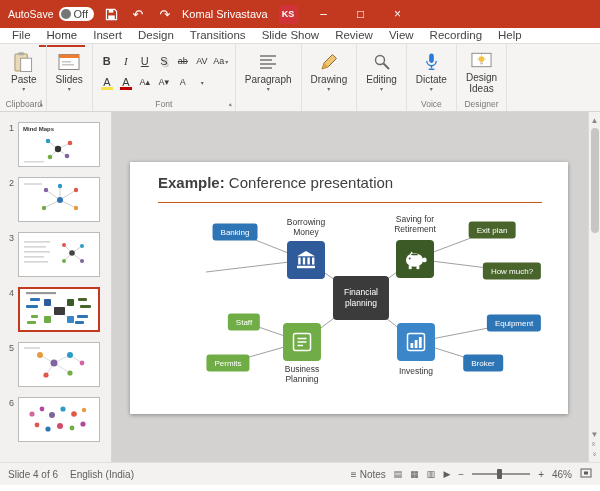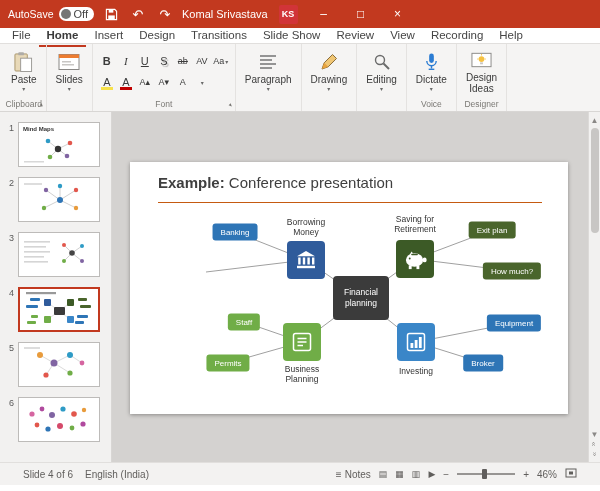--- a/index.html
+++ b/index.html
@@ -14,21 +14,21 @@
   .autosave-dot{width:10px;height:10px;border-radius:50%;background:#767676}
   .tb-icon{width:20px;height:22px;display:flex;align-items:center;justify-content:center;font-size:13px;cursor:default}
   .tb-title{flex:1;text-align:center;font-size:12px;white-space:nowrap;overflow:hidden}
   .tb-user{font-size:11px;white-space:nowrap}
   .tb-avatar{width:19px;height:19px;background:#D13438;display:flex;align-items:center;justify-content:center;font-size:9px;font-weight:700;border-radius:2px;margin:0 4px}
   .win-btn{width:30px;height:28px;display:flex;align-items:center;justify-content:center;font-size:12px;cursor:default}
 
   
   .menubar{display:flex;align-items:center;height:16px;background:#fff;border-bottom:1px solid #E1DFDD;padding:0 4px;font-size:11.5px;color:#454545}
   .tab{padding:0 8px;height:22px;line-height:21px;cursor:default;white-space:nowrap}
-  .tab.active{font-weight:700;color:#3A3A3A;border-bottom:2.5px solid #C2391F}
+  .tab.active{font-weight:400;color:#3A3A3A;border-bottom:2.5px solid #C2391F}
   .menubar-spacer{flex:1}
 
   
   .ribbon{display:flex;height:68px;background:#F5F4F3;border-bottom:1px solid #D8D6D4;padding:0 2px}
   .rgroup{position:relative;display:flex;align-items:center;justify-content:center;padding:2px 5px 14px;border-right:1px solid #E4E2E0}
   .rgroup.filler{flex:1;border-right:none}
   .rgroup-label{position:absolute;bottom:2px;left:0;right:0;text-align:center;font-size:8.5px;color:#7A7874}
   .launcher{position:absolute;bottom:3px;right:3px;font-size:6px;color:#7A7874;transform:rotate(-45deg);line-height:1}
   .bigbtn{display:flex;flex-direction:column;align-items:center;gap:1px;font-size:10px;color:#3B3B3B;padding:2px 4px;cursor:default}
   .bigbtn .caret{font-size:6px;color:#6A6A6A;line-height:1}
@@ -77,21 +77,21 @@
   .mm-center{position:absolute;left:231px;top:136px;transform:translate(-50%,-50%);width:56px;height:44px;background:#3B3B3B;border-radius:4px;color:#fff;font-size:8.5px;display:flex;align-items:center;justify-content:center;text-align:center;white-space:pre-line;line-height:1.25;cursor:default}
 
   .vscroll{width:12px;background:#F2F1F0;border-left:1px solid #DCDAD8;display:flex;flex-direction:column;align-items:center;font-size:7px;color:#8A8886;padding:3px 0}
   .vthumb{width:8px;height:105px;background:#C8C6C4;border-radius:4px;margin:3px 0}
   .vspacer{flex:1}
   .vchev{height:10px;display:flex;align-items:center;justify-content:center;font-size:8px}
   .rot-up{transform:rotate(90deg)}
   .rot-down{transform:rotate(-90deg)}
 
   
-  .statusbar{height:23px;background:#F3F2F1;border-top:1px solid #E1DFDD;display:flex;align-items:center;font-size:10px;color:#605E5C;padding:0 23px;gap:12px}
+  .statusbar{height:23px;background:#F3F2F1;border-top:1px solid #E1DFDD;display:flex;align-items:center;font-size:10px;color:#605E5C;padding:0 8px;gap:12px}
   .sb-right{margin-left:auto;display:flex;align-items:center;gap:8px}
   .sb-notes{display:flex;align-items:center;gap:3px;cursor:default}
   .sb-view{font-size:9px;cursor:default}
   .zoom-track{width:58px;height:2px;background:#979593;position:relative;display:inline-block}
   .zoom-thumb{position:absolute;left:25px;top:-4px;width:5px;height:10px;background:#605E5C;border-radius:1px}
 </style>
 </head>
 <body>
 
 <div class="titlebar">

